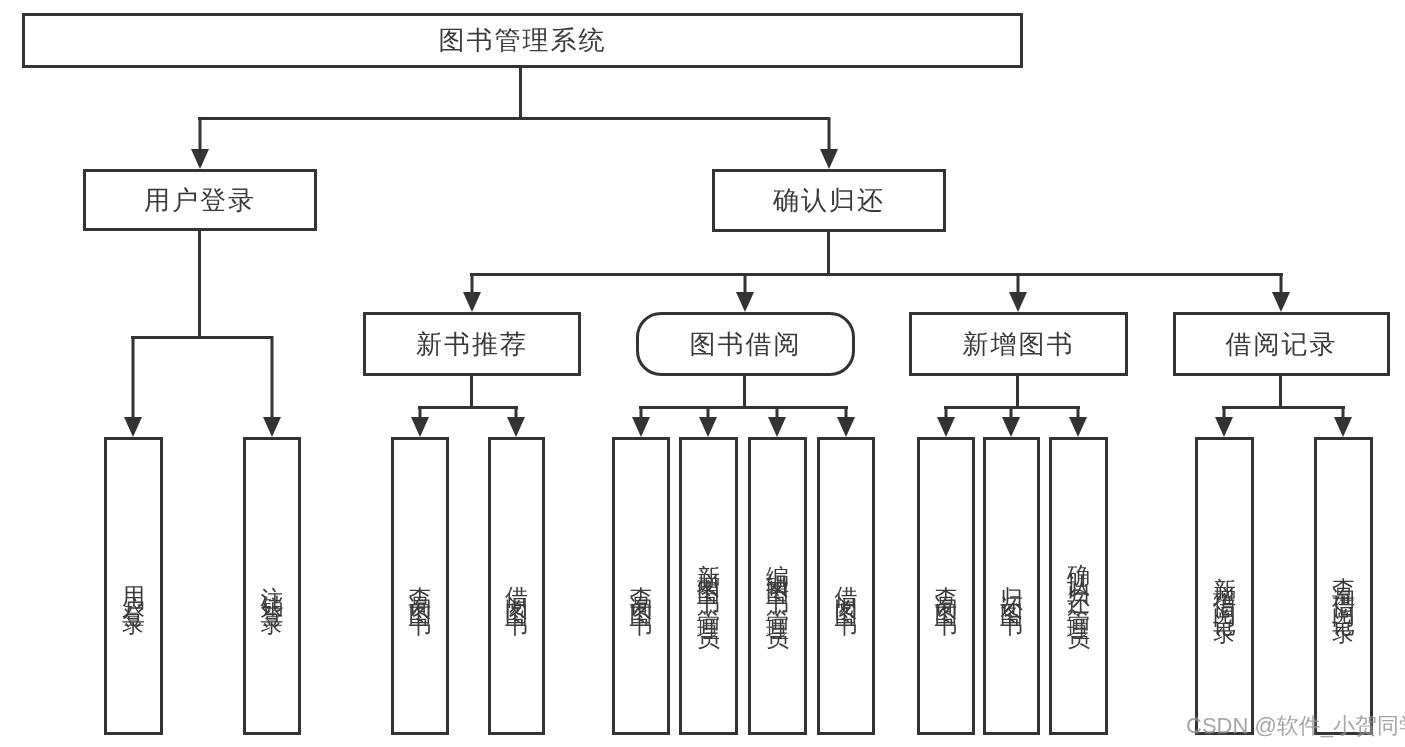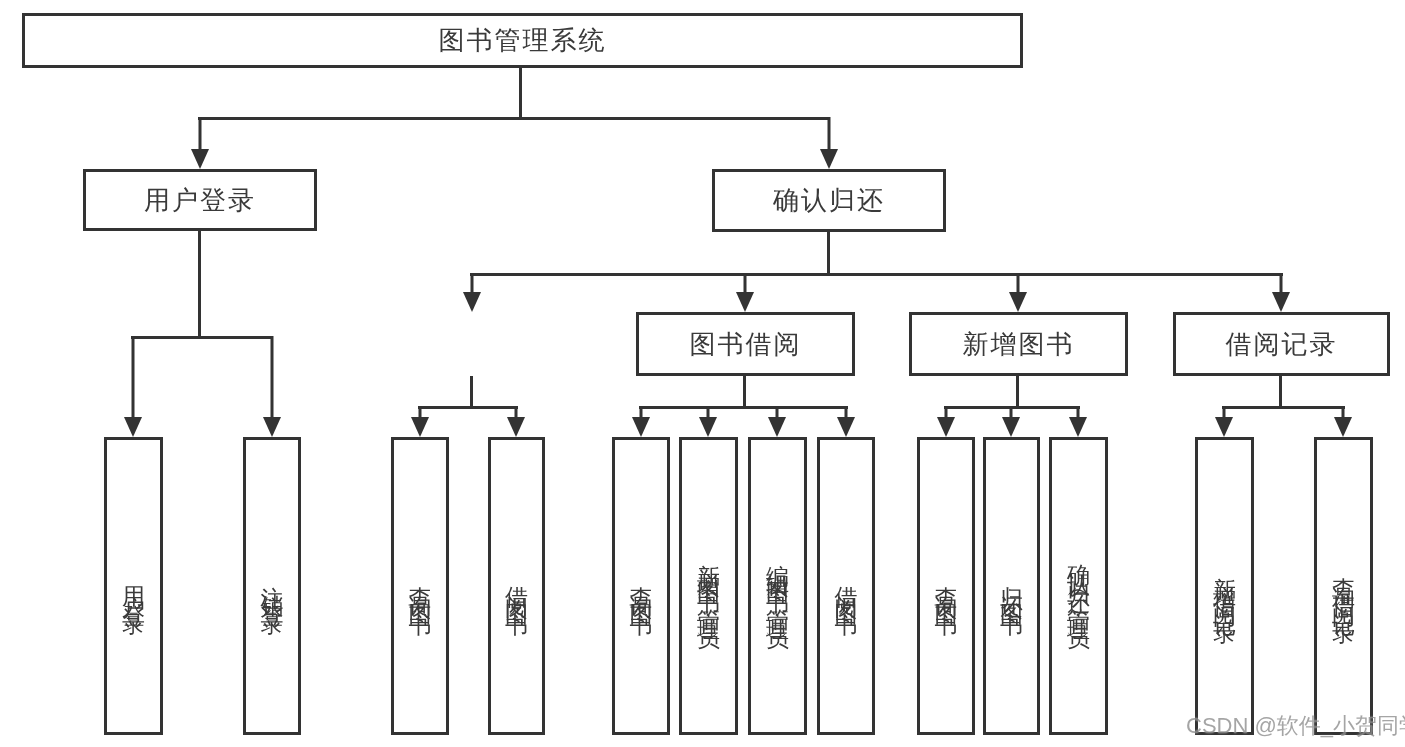--- a/index.html
+++ b/index.html
@@ -90,21 +90,24 @@
     <span>图书管理系统</span>
   </div>
 
   <div class="hbox" style="left:83px; top:169px; width:234px; height:62px;">
     <span>用户登录</span>
   </div>
   <div class="hbox" style="left:712px; top:169px; width:234px; height:63px;">
     <span>确认归还</span>
   </div>
 
-  <div class="hbox" style="left:636px; top:312px; width:219px; height:64px;">
+  <div class="hbox" style="left:363px; top:312px; width:218px; height:64px;">
+    <span>新书推荐</span>
+  </div>
+  <div class="hbox" style="left:636px; top:312px; width:219px; height:64px;border-radius:25px;">
     <span>图书借阅</span>
   </div>
   <div class="hbox" style="left:909px; top:312px; width:219px; height:64px;">
     <span>新增图书</span>
   </div>
   <div class="hbox" style="left:1173px; top:312px; width:217px; height:64px;">
     <span>借阅记录</span>
   </div>
 
   <div class="leaf" style="left:104px; width:59px;">

